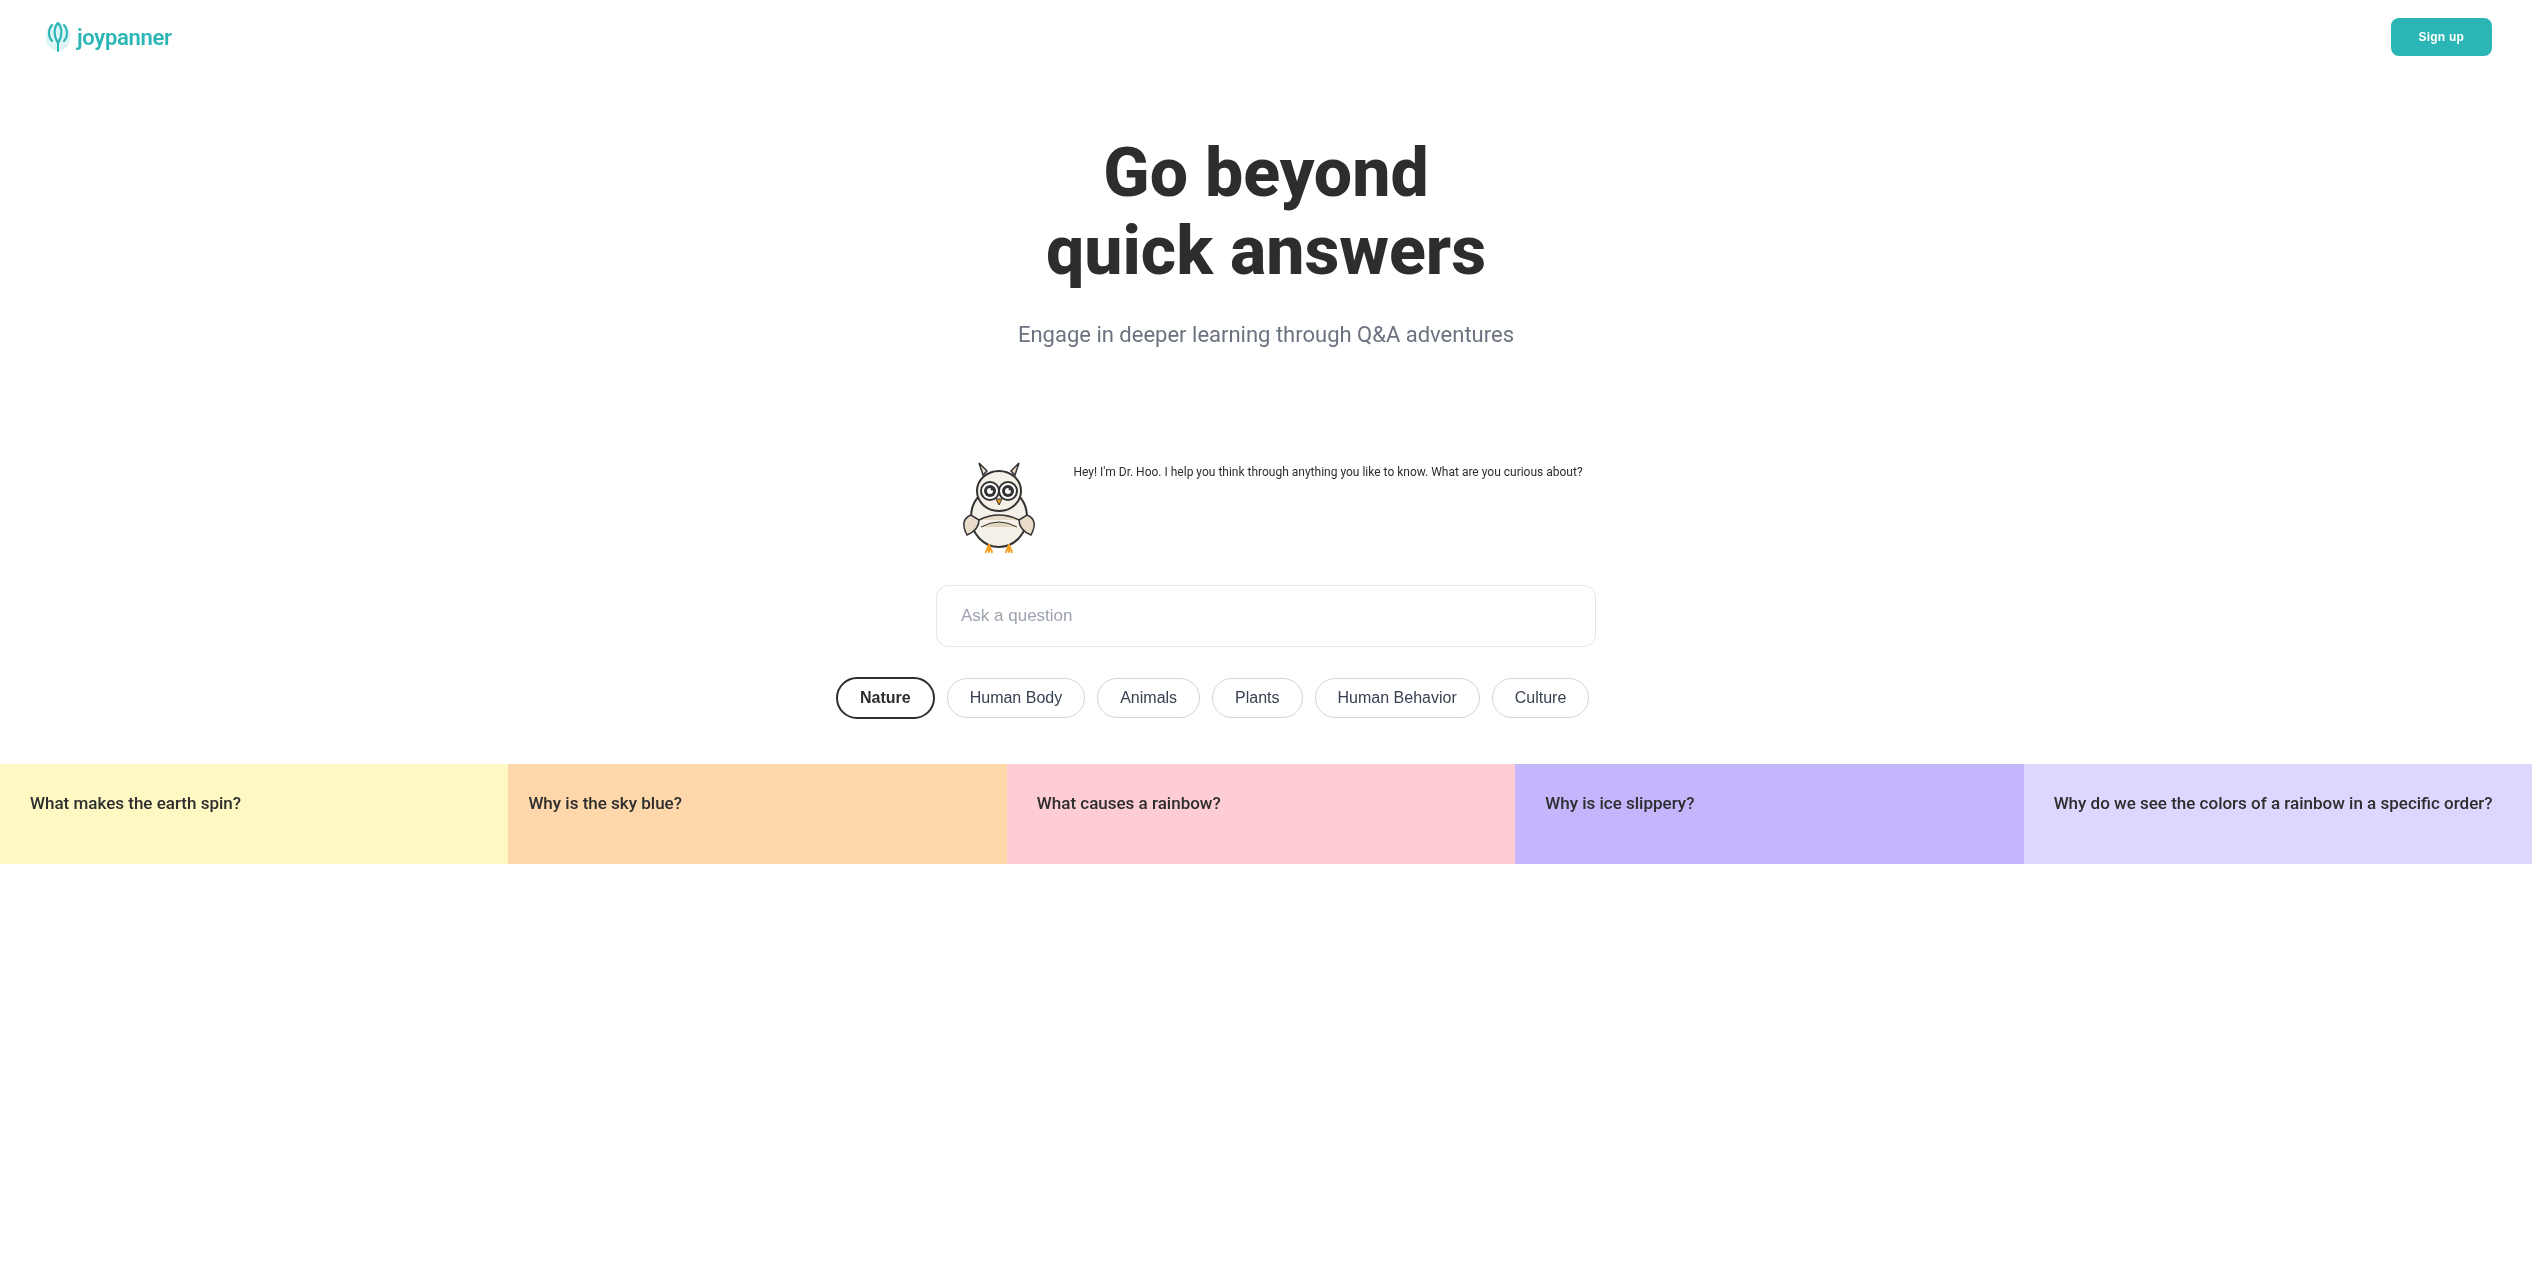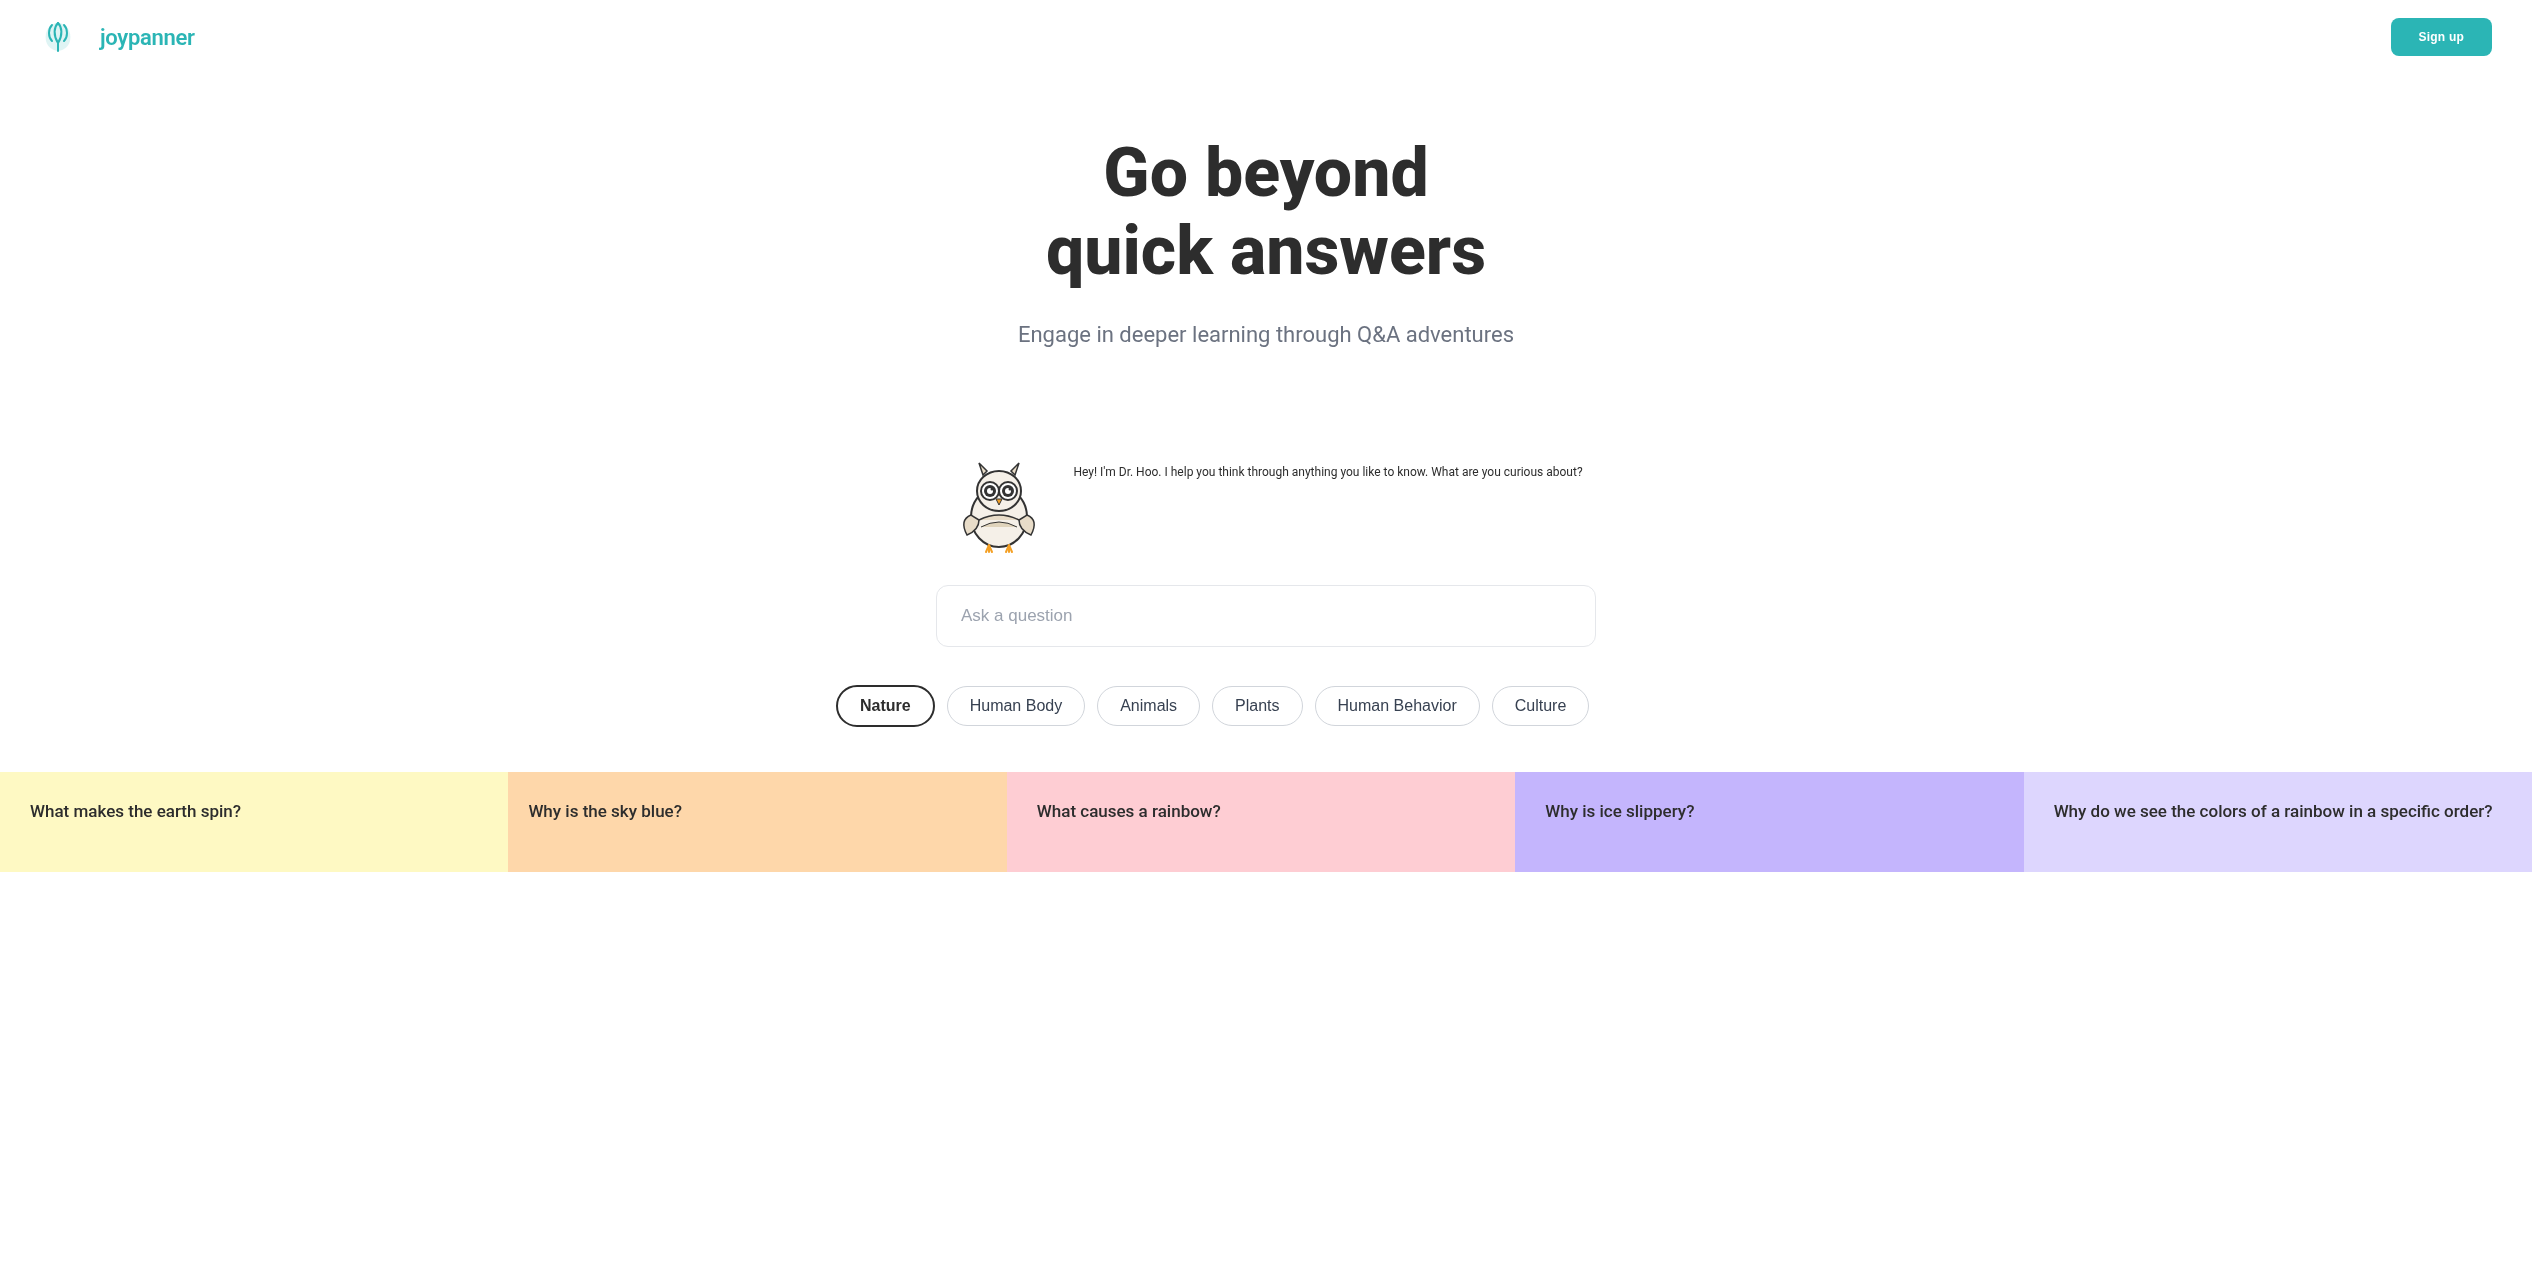--- a/index.html
+++ b/index.html
@@ -23,21 +23,21 @@
       padding: 18px 40px;
       position: sticky;
       top: 0;
       background: #fff;
       z-index: 100;
     }
 
     .logo {
       display: flex;
       align-items: center;
-      gap: 24px;
+      gap: 1px;
       text-decoration: none;
     }
 
     .logo-icon {
       width: 36px;
       height: 36px;
     }
 
     .logo-text {
       font-size: 22px;
@@ -100,21 +100,21 @@
       font-size: 12px;
       color: #2d2d2d;
       line-height: 1.6;
       text-align: left;
       padding-top: 8px;
     }
 
     
     .search-wrapper {
       max-width: 700px;
-      margin: 0 auto 38px;
+      margin: 0 auto 30px;
       padding: 0 20px;
     }
 
     .search-input {
       width: 100%;
       border: 1.5px solid #e5e7eb;
       border-radius: 12px;
       padding: 20px 24px;
       font-size: 17px;
       color: #374151;

